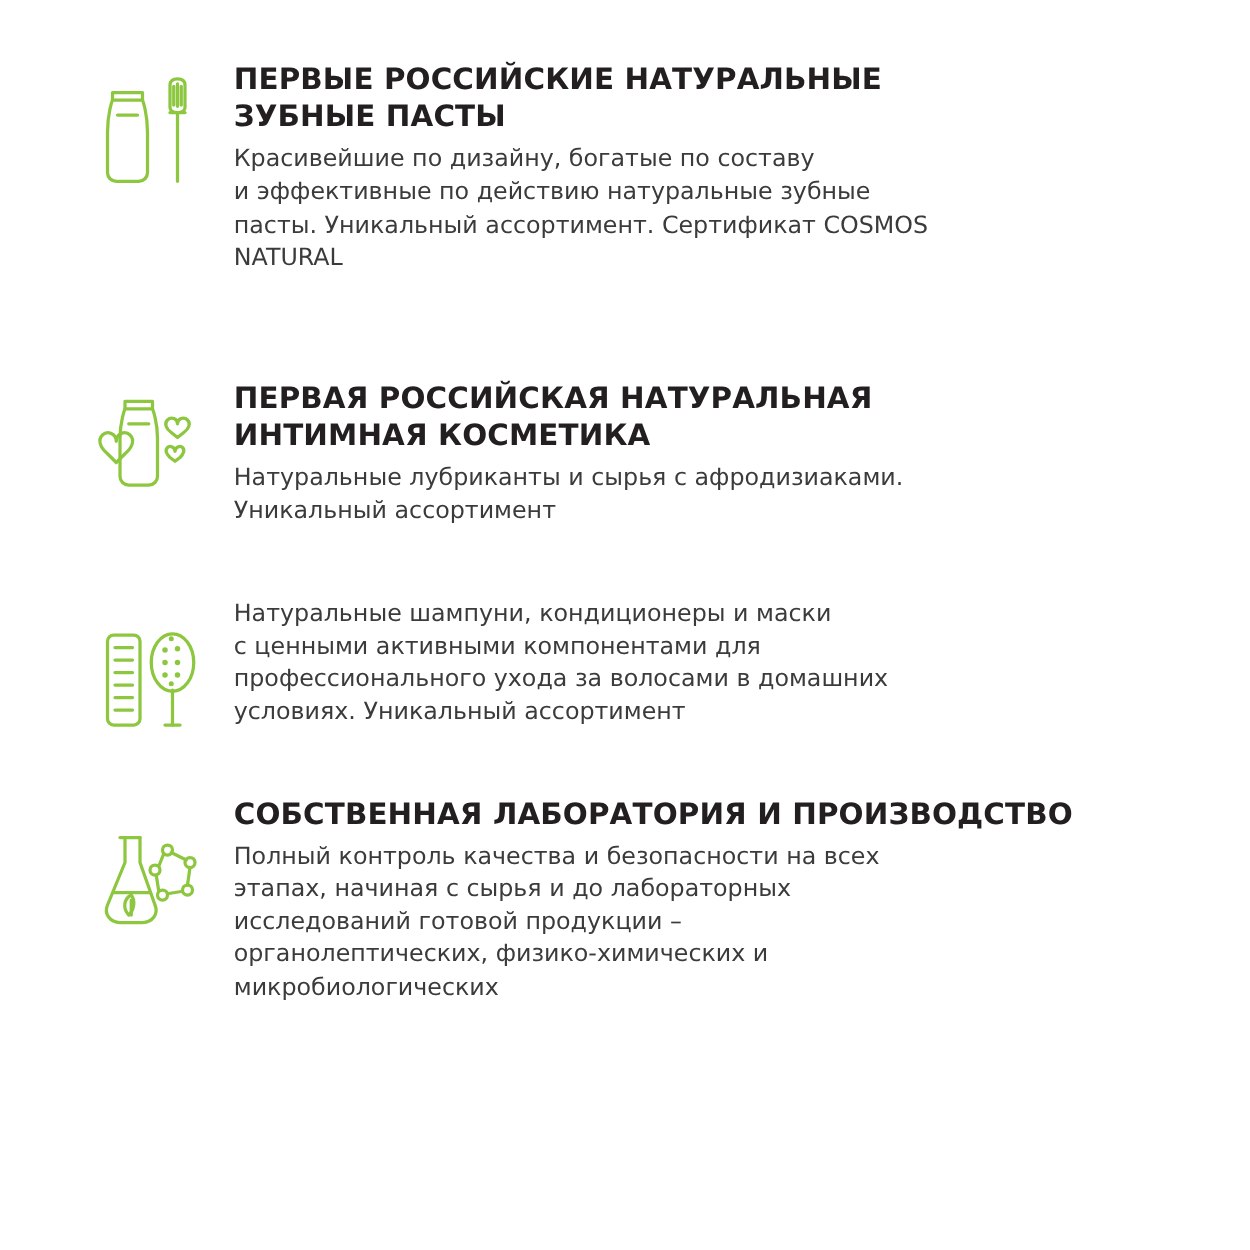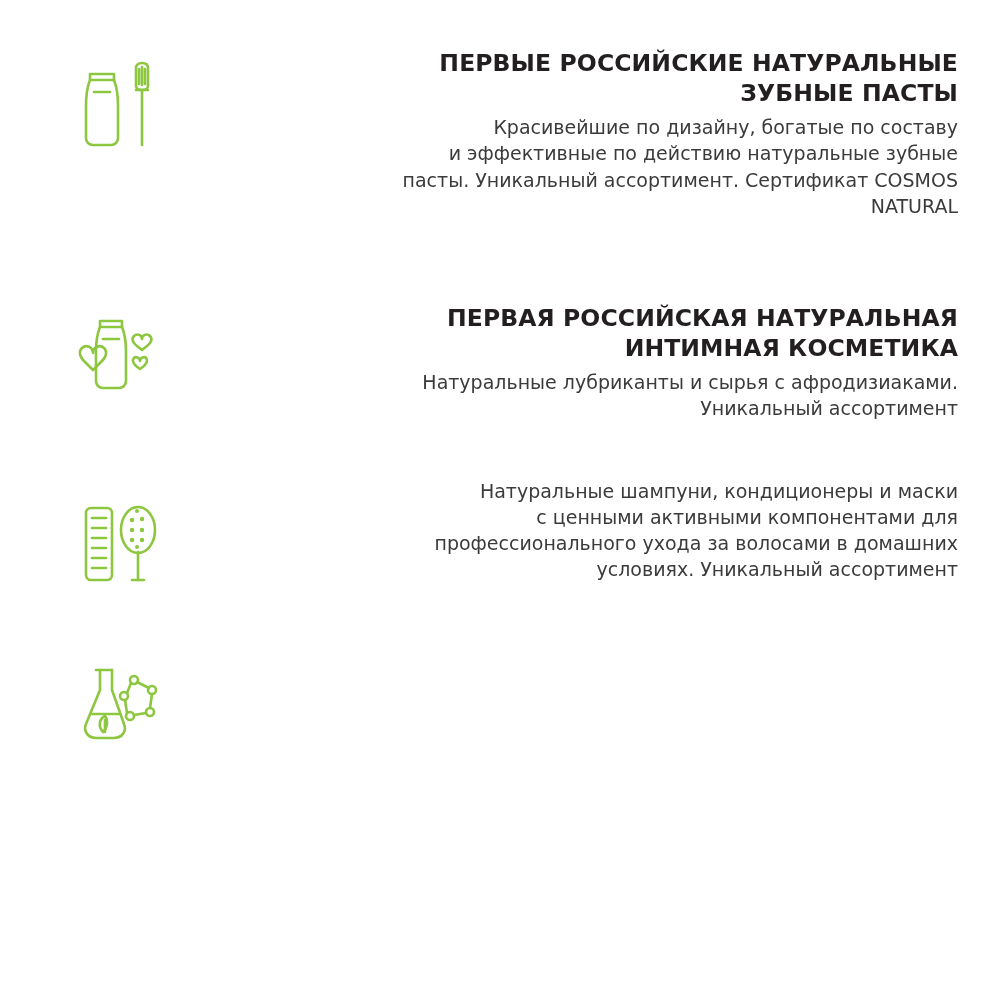--- a/index.html
+++ b/index.html
@@ -13,21 +13,20 @@
     font-family: "DejaVu Sans", "Liberation Sans", sans-serif;
     color: #231f20;
     overflow: hidden;
   }
   .page {
     position: relative;
     width: 1000px;
     height: 1000px;
     box-sizing: border-box;
     padding: 48px 42px 0 55px;
-    text-align: right;
   }
   .feature {
     display: flex;
     align-items: flex-start;
     width: 100%;
   }
   .feature-icon {
     flex: 0 0 125px;
     width: 125px;
     display: flex;
@@ -161,16 +160,22 @@
 
         <circle cx="62" cy="16" r="4"></circle>
         <circle cx="80" cy="26" r="4"></circle>
         <circle cx="78" cy="48" r="4"></circle>
         <circle cx="58" cy="52" r="4"></circle>
         <circle cx="52" cy="32" r="4"></circle>
         <path d="M65 18 L77 24 M80 30 L78 44 M74 49 L62 51 M55 49 L53 36 M55 29 L59 19"></path>
       </svg>
     </div>
     <div class="feature-body">
+      <p class="feature-title">СОБСТВЕННАЯ ЛАБОРАТОРИЯ И ПРОИЗВОДСТВО</p>
+      <p class="feature-desc">Полный контроль качества и безопасности на всех
+этапах, начиная с сырья и до лабораторных
+исследований готовой продукции –
+органолептических, физико-химических и
+микробиологических</p>
     </div>
   </div>
 
 </div>
 
 </body></html>

